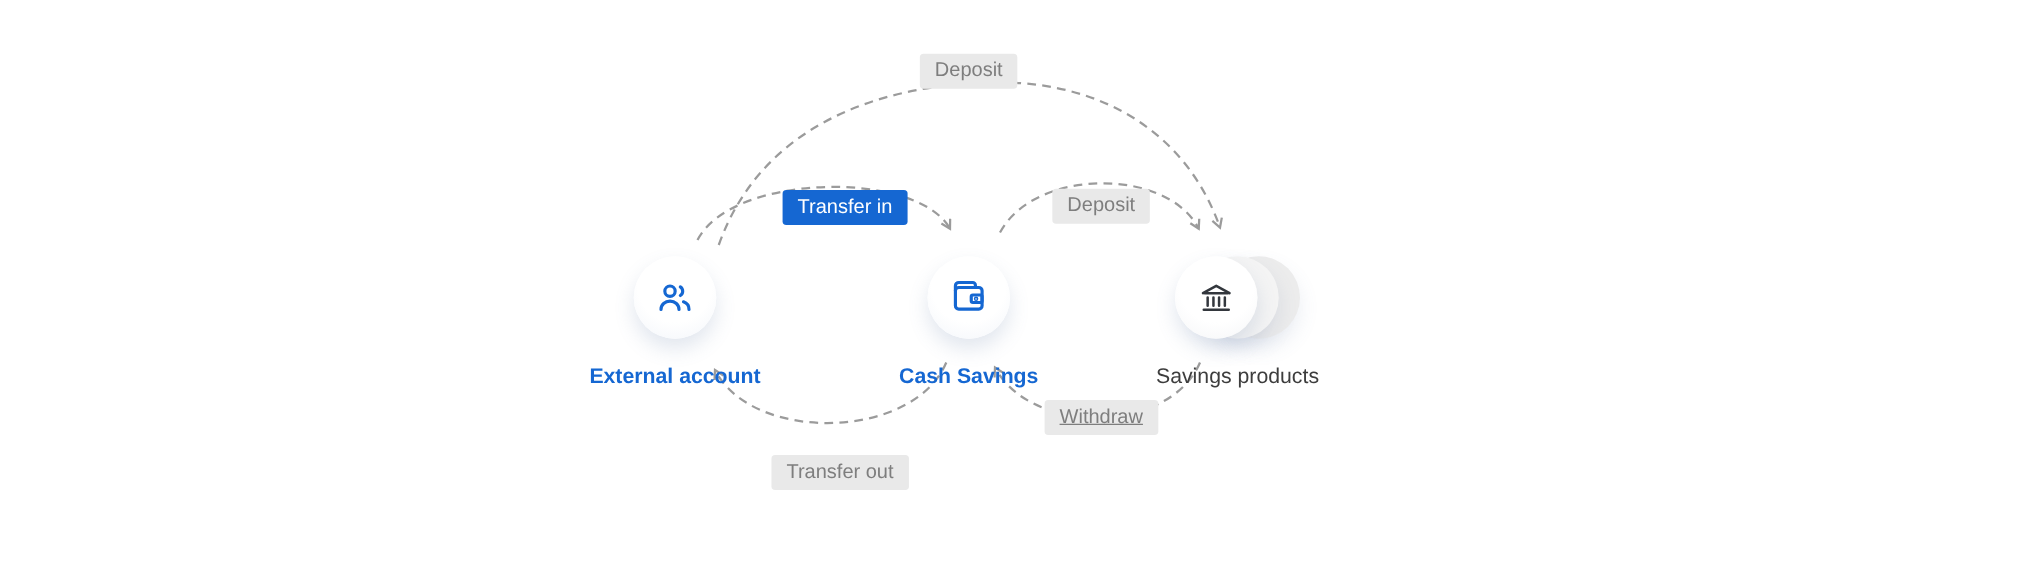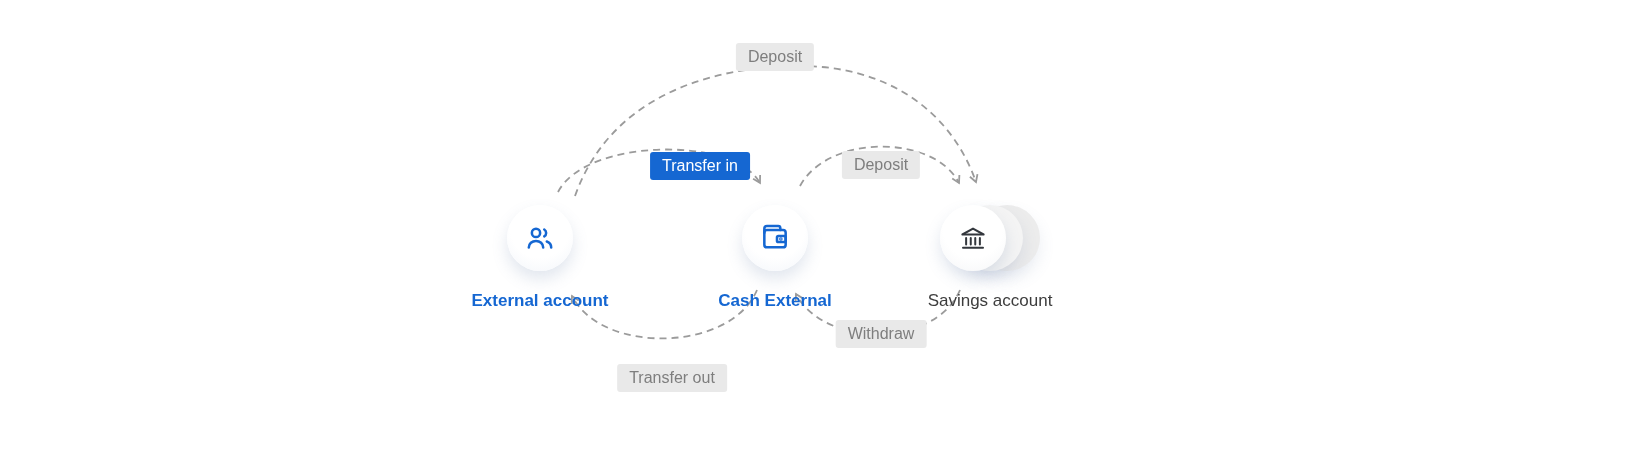--- a/index.html
+++ b/index.html
@@ -119,27 +119,27 @@
     </defs>
     <path class="edge" d="M 575 196 C 612 92, 718 66, 800 66 C 884 66, 950 108, 976 182" marker-end="url(#arrowhead)"></path>
     <path class="edge" d="M 558 192 C 586 138, 734 136, 760 183" marker-end="url(#arrowhead)"></path>
     <path class="edge" d="M 800 186 C 828 134, 934 134, 959 183" marker-end="url(#arrowhead)"></path>
     <path class="edge" d="M 757 290 C 731 352, 602 355, 572 296" marker-end="url(#arrowhead)"></path>
     <path class="edge" d="M 960 290 C 935 348, 824 348, 796 294" marker-end="url(#arrowhead)"></path>
   </svg>
 
   <div class="badge" style="left:775px; top:57px;">Deposit</div>
 
-  <div class="badge blue" style="left:700px; top:166px;">Transfer in</div>
+  <div class="badge blue" style="left:676px; top:166px;">Transfer in</div>
 
   <div class="badge" style="left:881px; top:165px;">Deposit</div>
 
   <div class="badge" style="left:672px; top:334px;margin-top:44px;">Transfer out</div>
 
-  <div class="badge" style="left:881px; top:334px;">Withdraw</div>
+  <div class="badge" style="left:881px; top:334px;text-decoration:underline;">Withdraw</div>
 
   <div class="node" style="left:540px; top:238px;justify-content:center;">
     <div class="node-circle">
       <span class="icon-blue">
         <svg class="icon-svg" width="32" height="32" viewBox="0 0 24 24" fill="none" stroke="currentColor" stroke-width="1.9" stroke-linecap="round" stroke-linejoin="round">
           <circle cx="9" cy="8.2" r="3.1"></circle>
           <path d="M3.6 19.2c0-3 2.4-5 5.4-5s5.4 2 5.4 5"></path>
           <path d="M15.2 5.6a3.1 3.1 0 0 1 0 5.2"></path>
           <path d="M17.1 14.6c2 .7 3.3 2.5 3.3 4.6"></path>
         </svg>
@@ -152,34 +152,34 @@
     <div class="node-circle">
       <span class="icon-blue">
         <svg class="icon-svg" width="32" height="32" viewBox="0 0 24 24" fill="none" stroke="currentColor" stroke-width="1.9" stroke-linecap="round" stroke-linejoin="round">
           <rect x="4" y="6" width="16" height="13" rx="2"></rect>
           <path d="M16 6V4.6A1.6 1.6 0 0 0 14.4 3H6A2 2 0 0 0 4 5v3"></path>
           <rect x="13.5" y="10.5" width="6.5" height="4.5" rx="1"></rect>
           <circle cx="16.4" cy="12.8" r="0.4" fill="currentColor"></circle>
         </svg>
       </span>
     </div>
-    <div class="node-label blue">Cash External</div>
+    <div class="node-label blue">Cash Savings</div>
   </div>
 
   <div class="node" style="left:990px; top:238px;">
     <div class="stack" style="margin-right:34px;">
       <div class="layer back"></div>
       <div class="layer middle"></div>
       <div class="layer front">
         <span class="icon-dark">
           <svg class="icon-svg" width="30" height="30" viewBox="0 0 24 24" fill="none" stroke="currentColor" stroke-width="1.6" stroke-linecap="round" stroke-linejoin="round">
             <path d="M3.5 9.2 12 4.5l8.5 4.7"></path>
             <path d="M4.6 9.2h14.8"></path>
             <path d="M6.5 12v5.2M10.2 12v5.2M13.8 12v5.2M17.5 12v5.2"></path>
             <path d="M4 19.8h16"></path>
           </svg>
         </span>
       </div>
     </div>
-    <div class="node-label dark">Savings account</div>
+    <div class="node-label dark">Savings products</div>
   </div>
 
 </div>
 
 </body></html>

